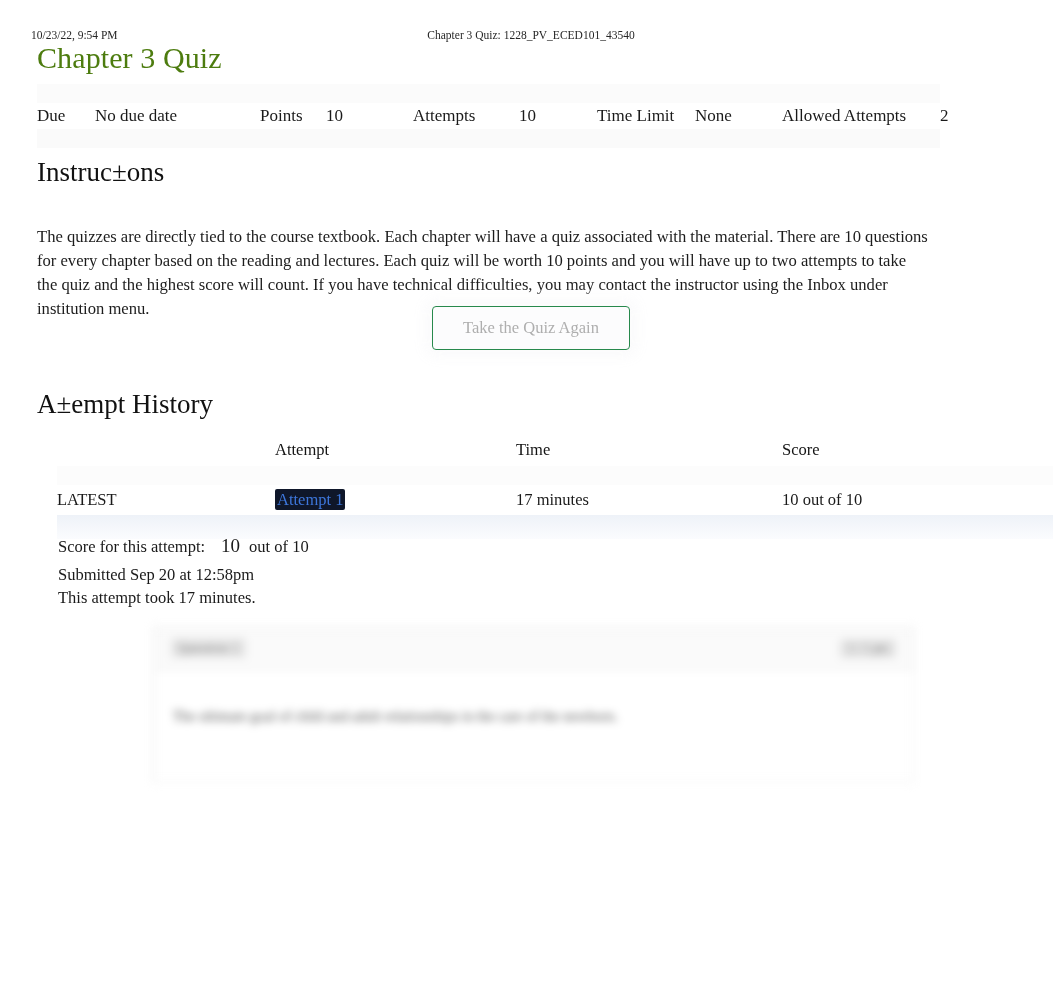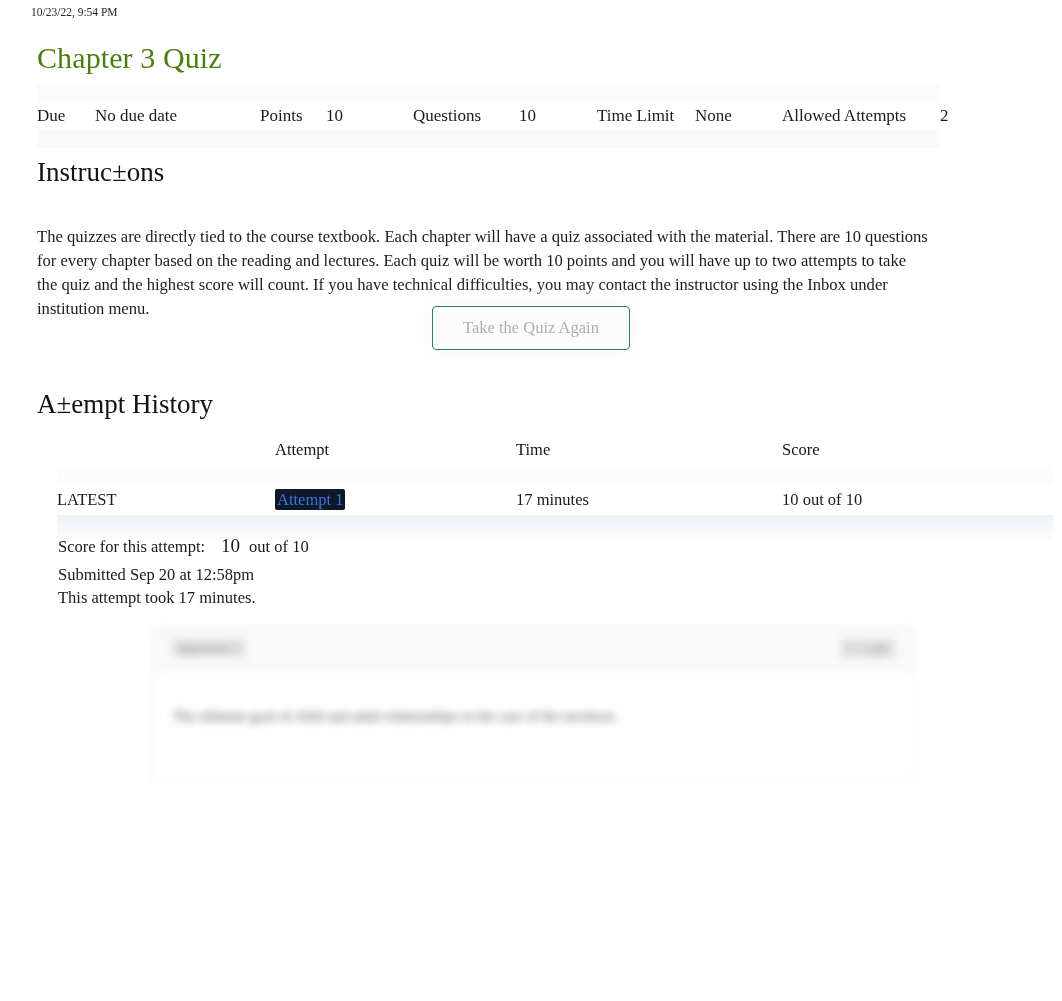--- a/index.html
+++ b/index.html
@@ -12,21 +12,21 @@
     height: 1001px;
     position: relative;
     font-family: "Liberation Serif", "DejaVu Serif", serif;
     color: #1a1a1a;
     overflow: hidden;
   }
 
   
   .print-header {
     position: absolute;
-    top: 6px;
+    top: 29px;
     left: 0;
     width: 1062px;
     height: 16px;
     font-size: 11.5px;
     color: #262626;
   }
   .print-header .ph-left {
     position: absolute;
     left: 31px;
     top: 0;
@@ -274,37 +274,38 @@
     width: 1px;
     height: 112px;
     background: #ededed;
   }
 </style>
 </head>
 <body>
 
 <div class="print-header">
   <span class="ph-left">10/23/22, 9:54 PM</span>
+  <span class="ph-center">Chapter 3 Quiz: 1228_PV_ECED101_43540</span>
 </div>
 
 <div class="page">
 
   <h1 class="quiz-title">Chapter 3 Quiz</h1>
 
   <table class="meta-table">
     <tbody>
         <tr class="spacer-top">
           <td colspan="9"></td>
         </tr>
     <tr>
       <td class="mc1 meta-label">Due</td>
       <td class="mc2 meta-value">No due date</td>
       <td class="mc3 meta-label">Points</td>
       <td class="mc4 meta-value">10</td>
-      <td class="mc5 meta-label">Questions</td>
+      <td class="mc5 meta-label">Attempts</td>
       <td class="mc6 meta-value">10</td>
       <td class="mc7 meta-label">Time Limit</td>
       <td class="mc8 meta-value">None</td>
       <td class="mc9 meta-label">Allowed Attempts</td>
       <td class="meta-value">2</td>
     </tr>
     <tr class="spacer-bot">
           <td colspan="9"></td>
         </tr>
   </tbody>

